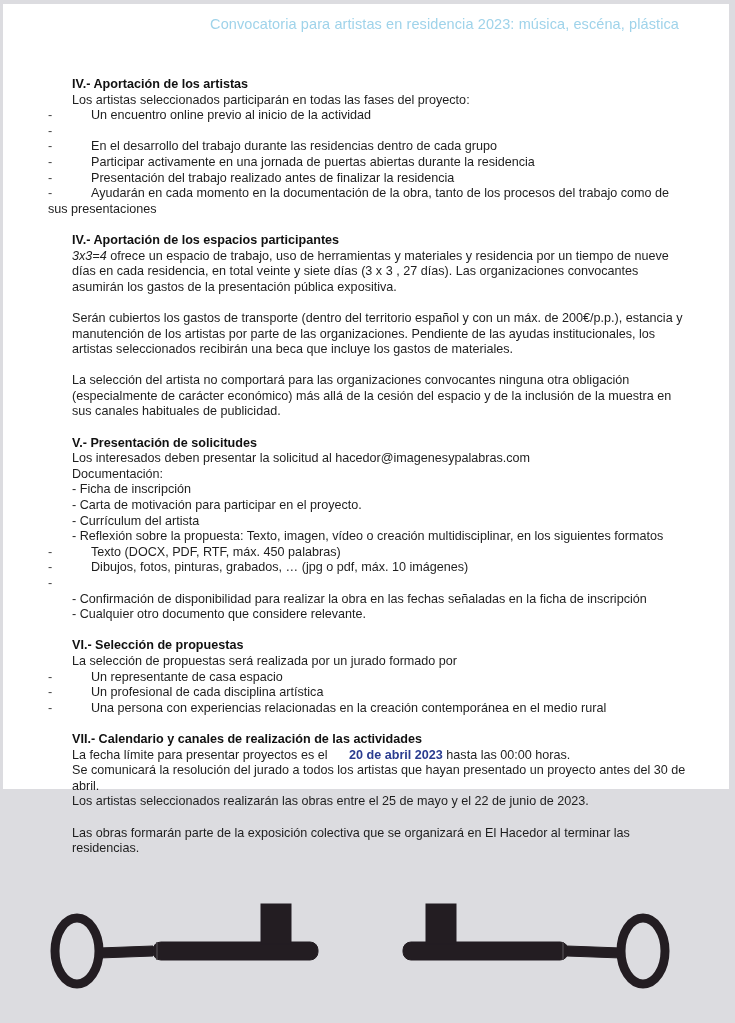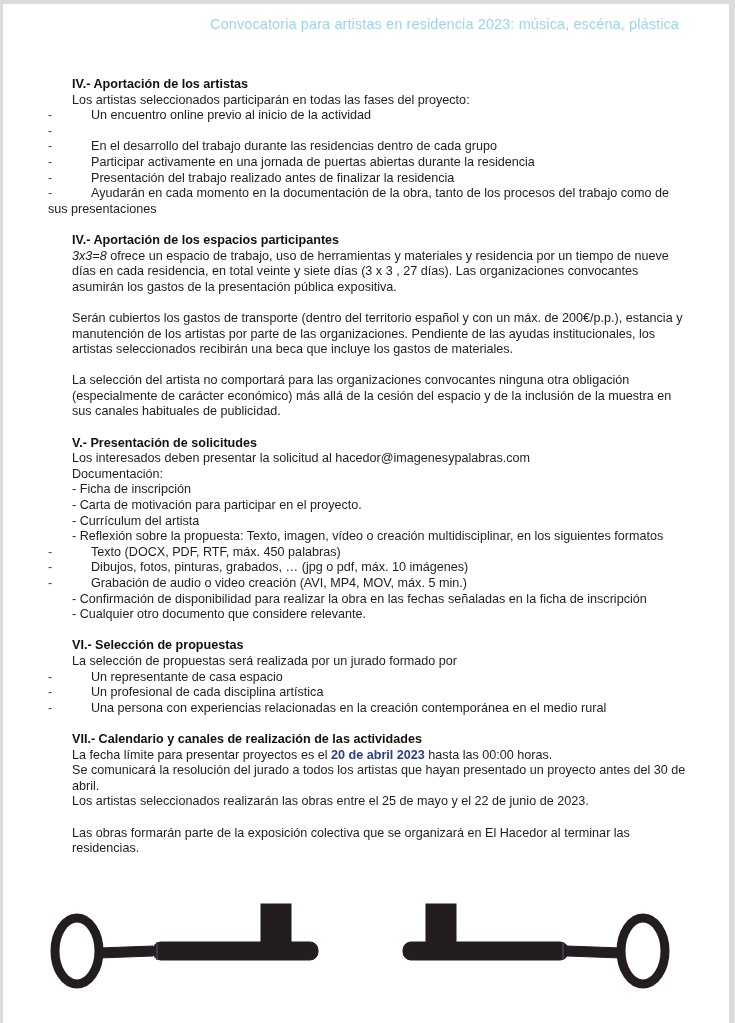--- a/index.html
+++ b/index.html
@@ -3,40 +3,40 @@
 <meta charset="utf-8">
 <style>
   html, body { margin: 0; padding: 0; }
   body {
     width: 735px; height: 1023px; overflow: hidden;
     background: #dcdce0;
     position: relative;
     font-family: "Liberation Sans", sans-serif;
   }
   .page {
-    position: absolute; left: 3px; top: 4px; width: 726px; height: 1019px;
+    position: absolute; left: 3px; top: 4px; width: 726px; height: 785px;
     background: #ffffff;
   }
   .running-header {
     position: absolute; top: 12px; right: 50px;
     font-size: 14.5px; color: #9fd3ea; letter-spacing: 0.1px;
     white-space: nowrap;
   }
   .content {
     position: absolute; left: 45px; top: 73px; width: 640px;
     font-size: 12.6px; line-height: 15.6px; color: #1e1e1e;
   }
   .content p { margin: 0; padding-left: 24px; }
   .heading { font-weight: bold; color: #111; }
   .bullet { display: flex; }
   .bullet .dash { width: 43px; flex: 0 0 43px; color: #444; }
   .bullet.wrap { display: block; }
   .bullet.wrap .dash { display: inline-block; }
   .gap { height: 15.6px; }
-  .hl { font-weight: bold; color: #2a3c8f; }
+  .hl { font-weight: bold; color: #2a3c8f; margin-left: 18px; }
   .keys { position: absolute; left: 0; top: 890px; width: 726px; height: 110px; }
 </style>
 </head>
 <body>
 
 <div class="page">
   <div class="running-header">Convocatoria para artistas en residencia 2023: música, escéna, plástica</div>
 
   <div class="content">
 
@@ -58,21 +58,21 @@
         <span>Participar activamente en una jornada de puertas abiertas durante la residencia</span>
       </div>
     <div class="bullet">
         <span class="dash">-</span>
         <span>Presentación del trabajo realizado antes de finalizar la residencia</span>
       </div>
     <div class="bullet wrap"><span class="dash">-</span><span>Ayudarán en cada momento en la documentación de la obra, tanto de  los procesos del trabajo como de sus presentaciones</span></div>
     <div class="gap"></div>
 
     <p class="heading">IV.- Aportación de los espacios participantes</p>
-    <p><em>3x3=8</em><span> ofrece un espacio de trabajo, uso de herramientas y materiales y residencia por un tiempo de nueve días en cada residencia, en total veinte y siete días (3 x 3 , 27 días).  Las organizaciones convocantes asumirán los gastos de la presentación pública expositiva.</span></p>
+    <p><em>3x3=4</em><span> ofrece un espacio de trabajo, uso de herramientas y materiales y residencia por un tiempo de nueve días en cada residencia, en total veinte y siete días (3 x 3 , 27 días).  Las organizaciones convocantes asumirán los gastos de la presentación pública expositiva.</span></p>
     <div class="gap"></div>
     <p>Serán cubiertos los gastos de transporte (dentro del territorio español y con un máx. de 200€/p.p.), estancia y manutención de los artistas por parte de las organizaciones. Pendiente de las ayudas institucionales, los artistas seleccionados recibirán una beca que incluye los gastos de materiales.</p>
     <div class="gap"></div>
     <p>La selección del artista no comportará para las organizaciones convocantes ninguna otra obligación (especialmente de carácter económico) más allá de la cesión del espacio y de la inclusión de la muestra en sus canales habituales de publicidad.</p>
     <div class="gap"></div>
 
     <p class="heading">V.- Presentación de solicitudes</p>
     <p>Los interesados deben presentar la solicitud al hacedor@imagenesypalabras.com</p>
     <p>Documentación:</p>
     <p>- Ficha de inscripción</p>
@@ -82,21 +82,20 @@
     <div class="bullet">
         <span class="dash">-</span>
         <span>Texto (DOCX, PDF, RTF, máx. 450 palabras)</span>
       </div>
     <div class="bullet">
         <span class="dash">-</span>
         <span>Dibujos, fotos, pinturas, grabados, … (jpg o pdf, máx. 10 imágenes)</span>
       </div>
     <div class="bullet">
         <span class="dash">-</span>
-        <span>Grabación de audio o video creación (AVI, MP4, MOV, máx. 5 min.)</span>
       </div>
     <p>- Confirmación de disponibilidad para realizar la obra en las fechas señaladas en la ficha de inscripción</p>
     <p>- Cualquier otro documento que considere relevante.</p>
     <div class="gap"></div>
 
     <p class="heading">VI.- Selección de propuestas</p>
     <p>La selección de propuestas será realizada por un jurado formado por</p>
     <div class="bullet">
         <span class="dash">-</span>
         <span>Un representante de casa espacio</span>

